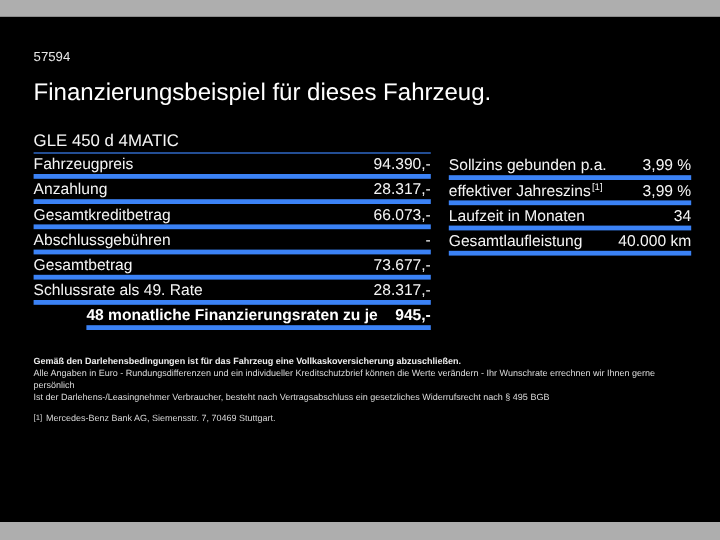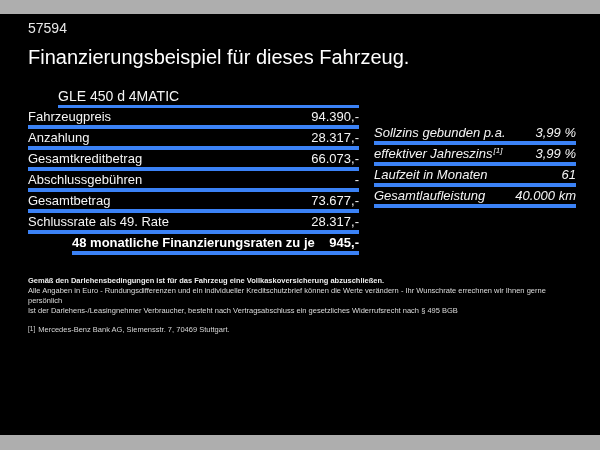--- a/index.html
+++ b/index.html
@@ -17,48 +17,47 @@
   }
   .bottom-bar {
     position: absolute; bottom: 0; left: 0; right: 0; height: 15px;
     background: #aeaeae;
   }
   .content {
     position: absolute;
     top: 14px; left: 28px; right: 24px;
   }
   .ref-number {
-    margin-top: 8px;
-    font-size: 14px;
+    margin-top: 28px;
+    font-size: 11px;
     line-height: 12px;
     color: #e8e8e8;
   }
   .page-title {
     margin-top: 9px;
     font-size: 20px;
     line-height: 29px;
     font-weight: 400;
     color: #ffffff;
     max-width: 430px;
   }
   .tables {
     display: flex;
     align-items: flex-start;
     margin-top: 15px;
   }
   .left-col { width: 331px; }
-  .right-col { width: 202px; margin-left: 15px; margin-top: 37px; font-style: italic; }
+  .right-col { width: 202px; margin-left: 15px; margin-top: 22px; }
   .model-row {
     height: 21px;
     display: flex;
     align-items: center;
     font-size: 14px;
     color: #f5f5f5;
-    border-bottom: 3px solid #3b82f6;
-    margin-left: 30px;
+    border-bottom: 1px solid #3b82f6;
   }
   .t-row {
     height: 21px;
     display: flex;
     align-items: center;
     justify-content: space-between;
     border-bottom: 4px solid #3b82f6;
     font-size: 13px;
     color: #f5f5f5;
     white-space: nowrap;
@@ -131,21 +130,21 @@
       <div class="t-row">
         <span class="row-label">Sollzins gebunden p.a.</span>
         <span class="row-value">3,99 %</span>
       </div>
       <div class="t-row">
         <span class="row-label"><span>effektiver Jahreszins</span><sup>[1]</sup></span>
         <span class="row-value">3,99 %</span>
       </div>
       <div class="t-row">
         <span class="row-label">Laufzeit in Monaten</span>
-        <span class="row-value">61</span>
+        <span class="row-value">34</span>
       </div>
       <div class="t-row">
         <span class="row-label">Gesamtlaufleistung</span>
         <span class="row-value">40.000 km</span>
       </div>
     </div>
 
   </div>
 
   <div class="footer">

